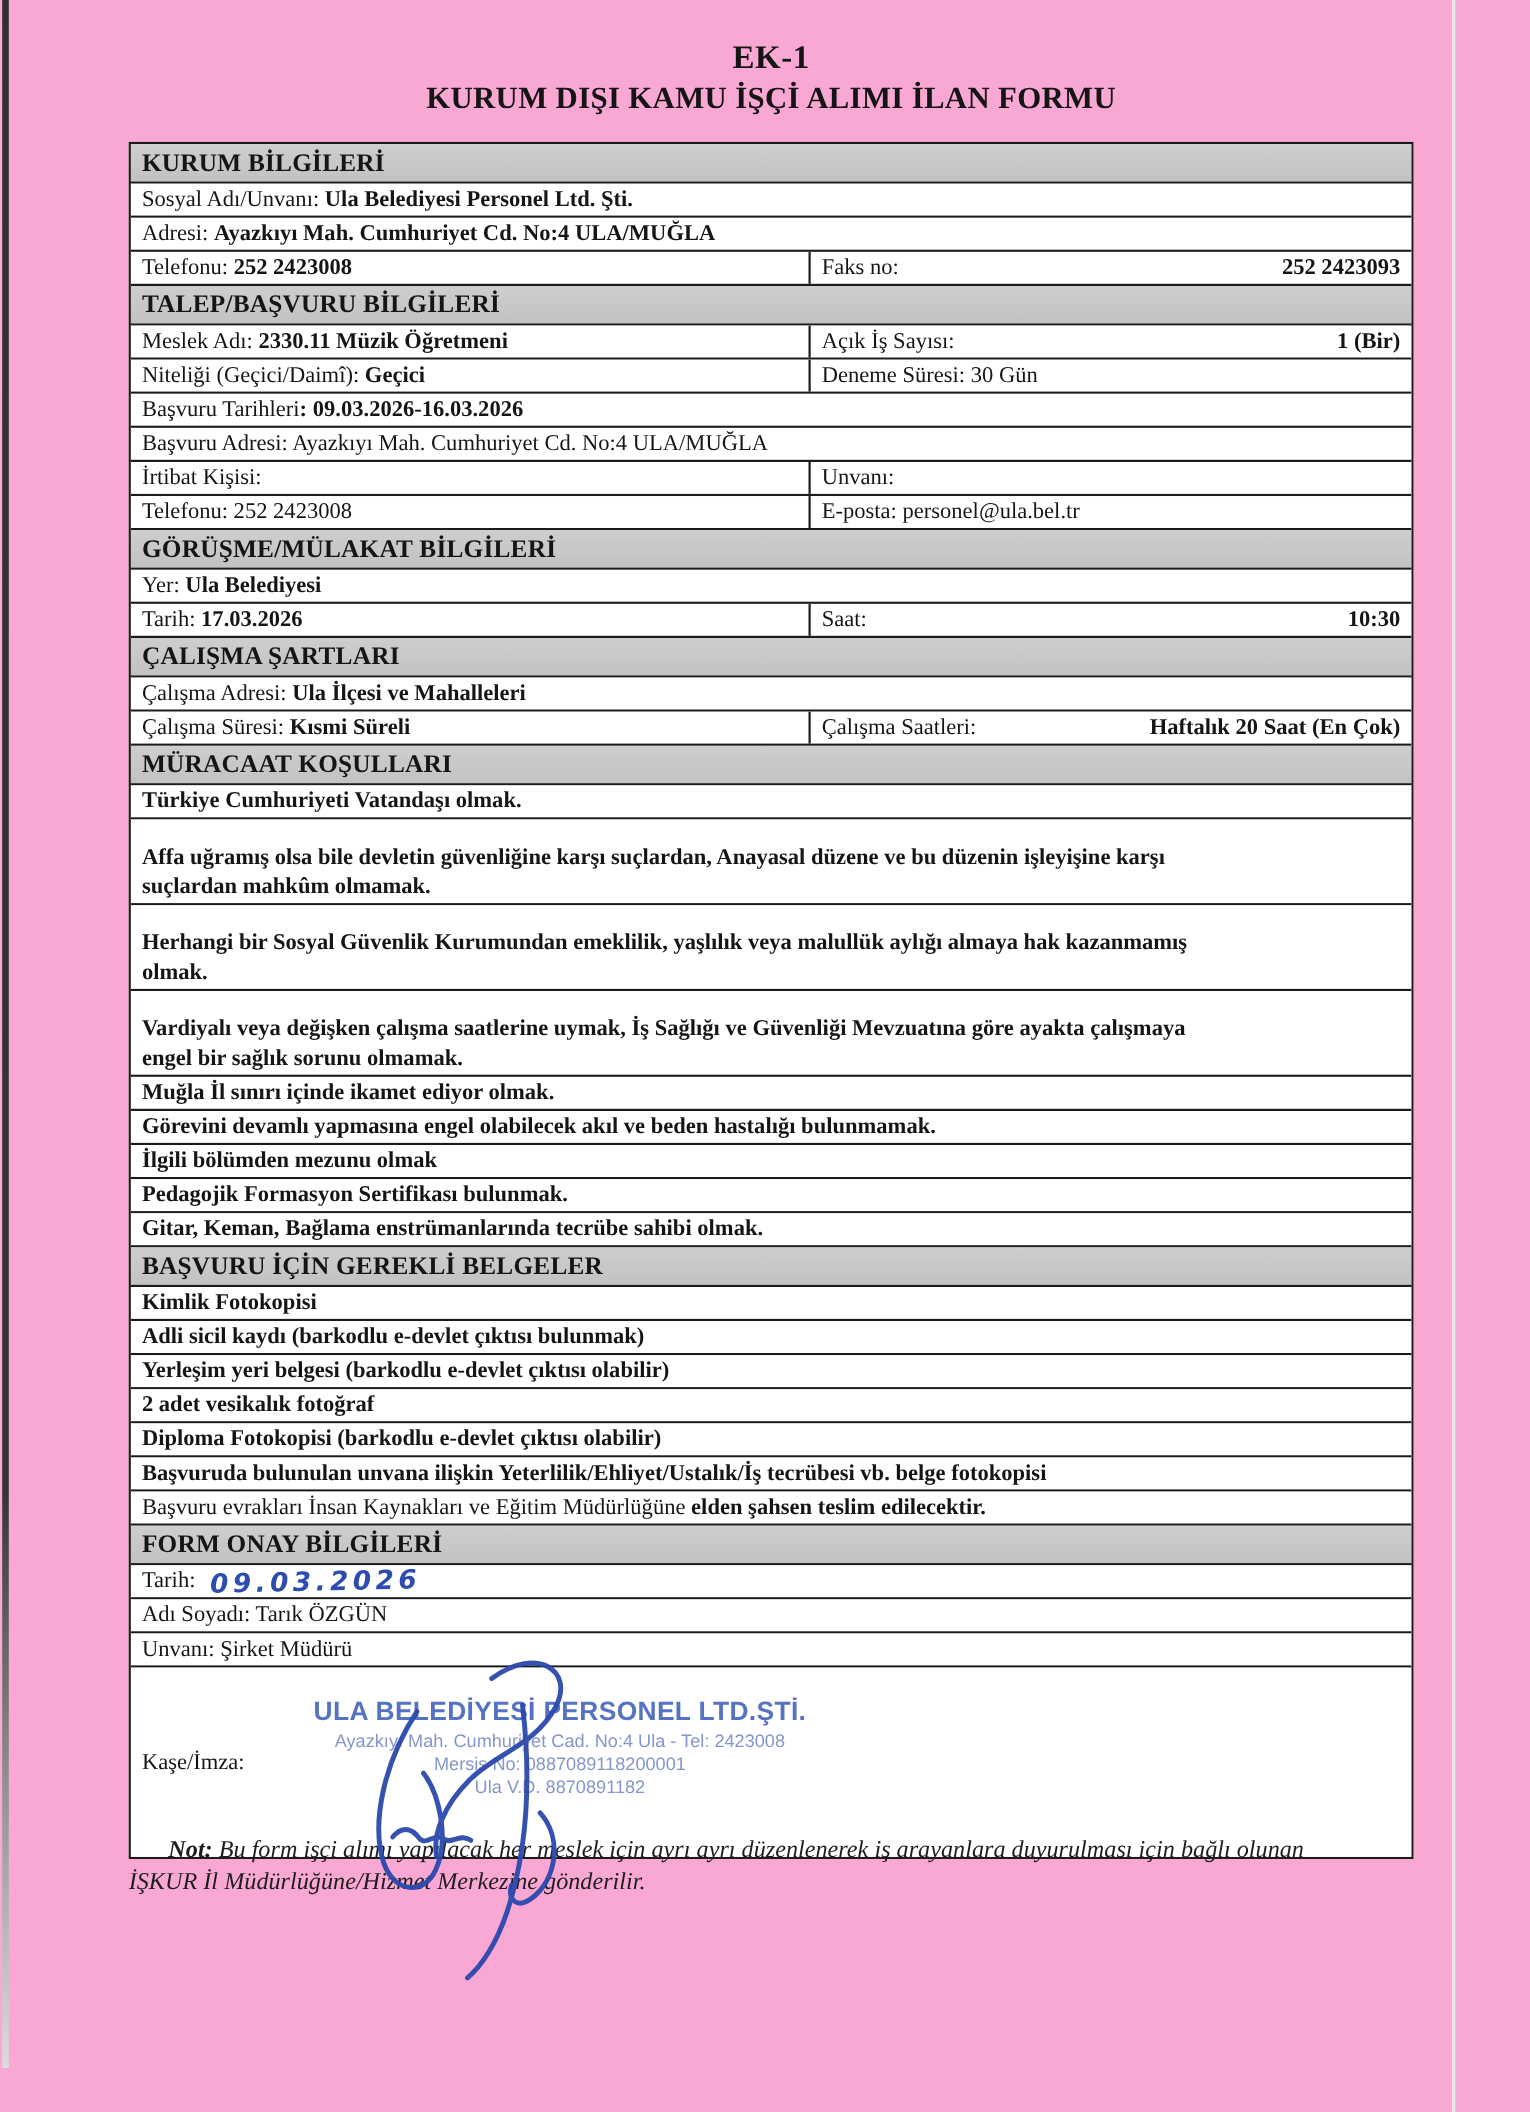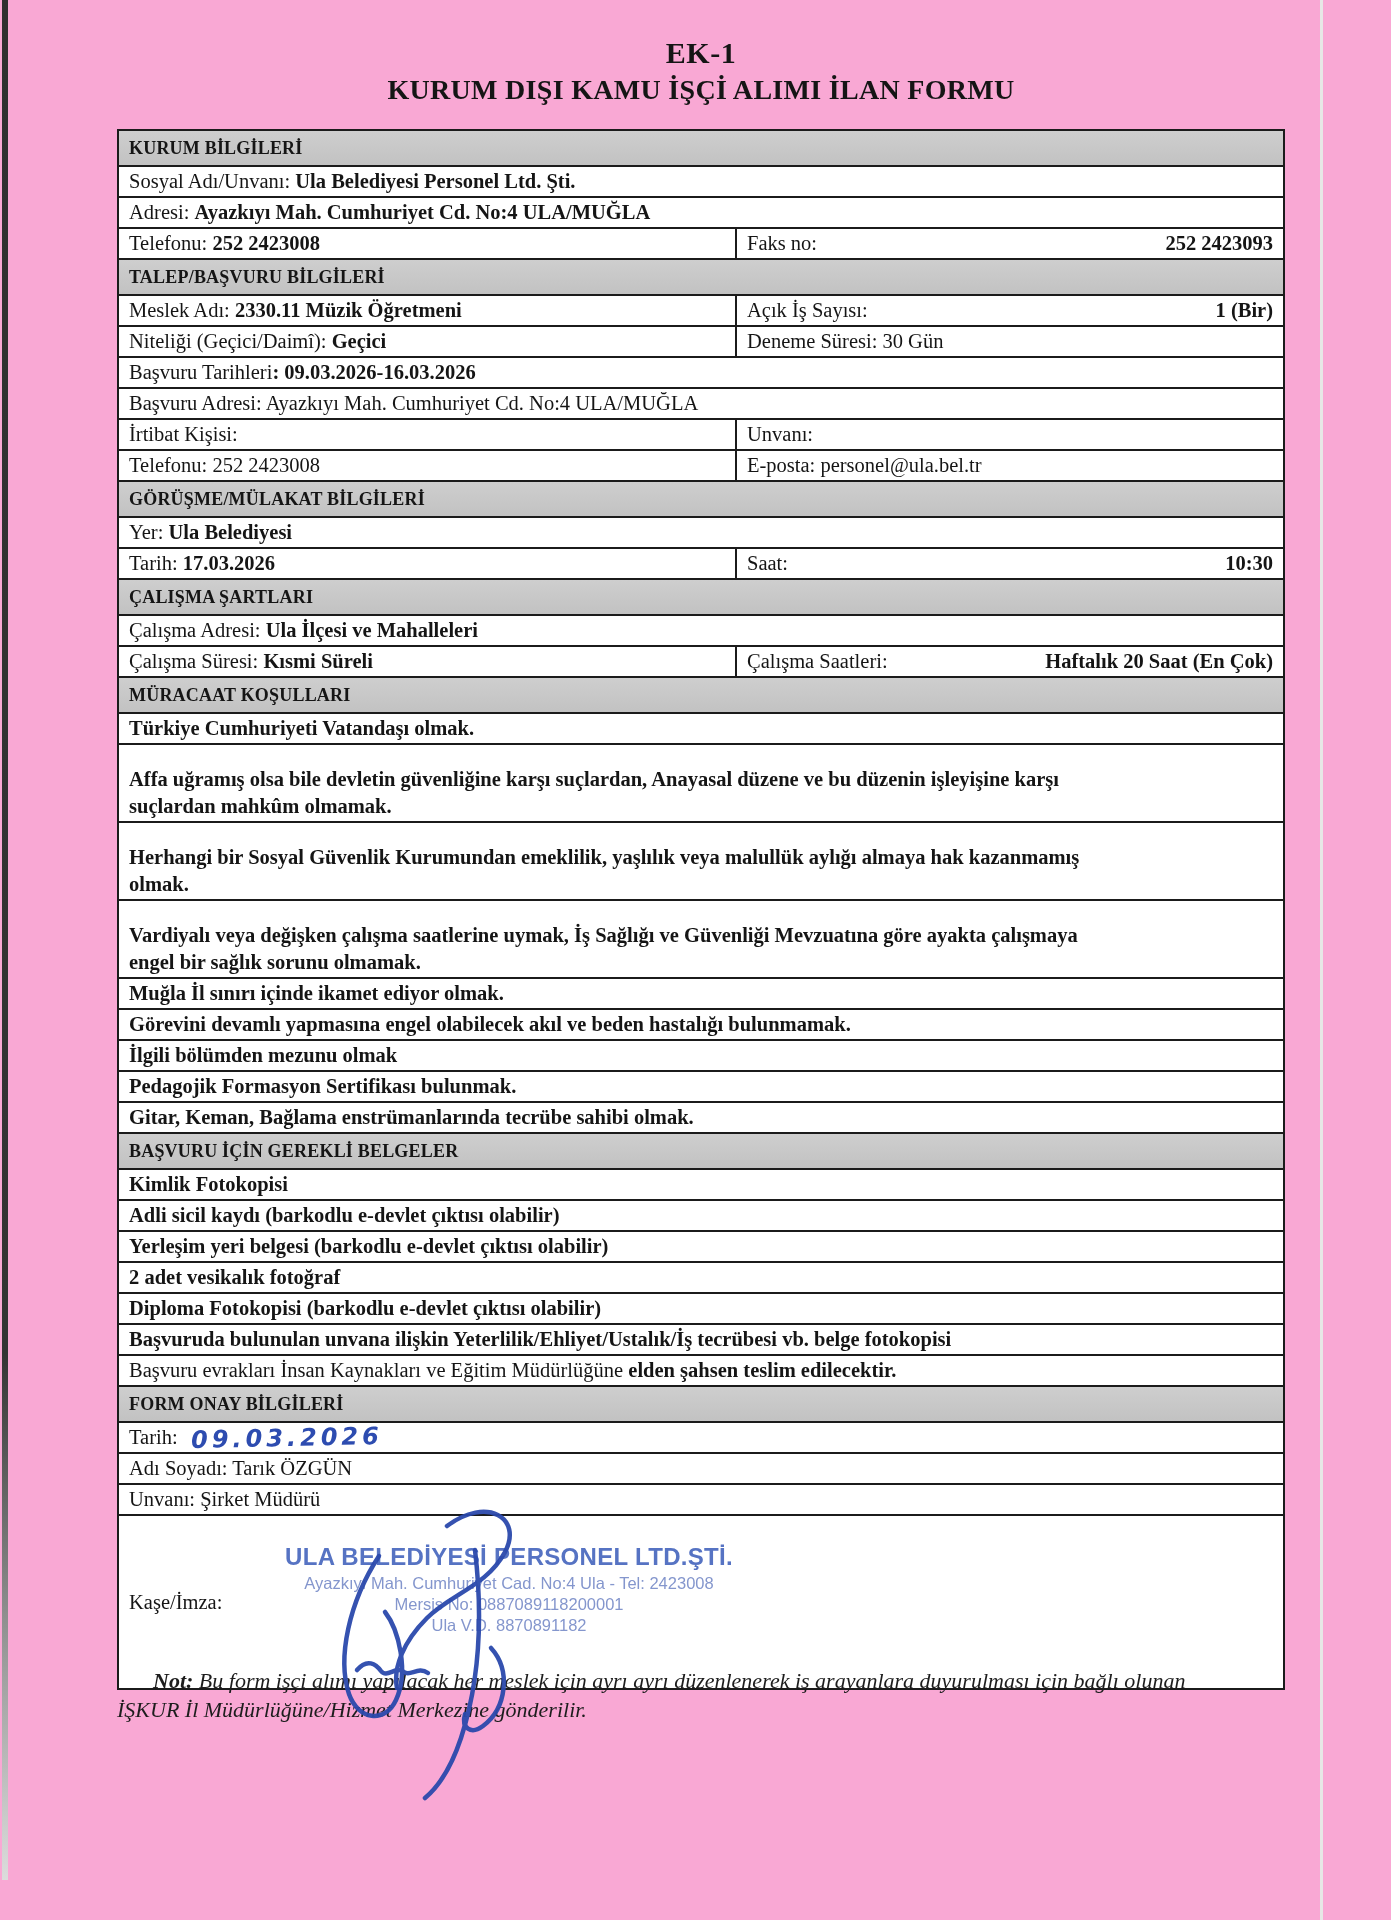--- a/index.html
+++ b/index.html
@@ -24,21 +24,21 @@
     font-size:28px; font-weight:700; letter-spacing:0.3px;
   }
   .form-table {
     position:absolute; left:117px; top:129px; width:1168px;
     border:2px solid #1b1b1b; box-sizing:border-box; background:#fff;
   }
   .bar {
     height:36px; box-sizing:border-box; border-bottom:2px solid #1b1b1b;
     background:linear-gradient(#cecece, #c2c2c2);
     display:flex; align-items:center; padding:0 10px;
-    font-size:18px; font-weight:700; letter-spacing:0.2px;
+    font-size:23px; font-weight:700; letter-spacing:0.2px;
   }
   .row {
     display:flex; box-sizing:border-box; border-bottom:2px solid #1b1b1b;
     min-height:31px; background:#fff;
   }
   .form-table > .row:last-child { border-bottom:none; }
   .cell {
     display:flex; align-items:center; box-sizing:border-box;
     padding:1px 10px; font-size:20.5px; line-height:27px; flex-wrap:wrap;
   }
@@ -239,21 +239,21 @@
         </div>
       </div>
       <div class="bar">BAŞVURU İÇİN GEREKLİ BELGELER</div>
       <div class="row">
         <div class="cell full">
           <span class="seg bold">Kimlik Fotokopisi</span>
         </div>
       </div>
       <div class="row">
         <div class="cell full">
-          <span class="seg bold">Adli sicil kaydı (barkodlu e-devlet çıktısı olabilir)</span>
+          <span class="seg bold">Adli sicil kaydı (barkodlu e-devlet çıktısı bulunmak)</span>
         </div>
       </div>
       <div class="row">
         <div class="cell full">
           <span class="seg bold">Yerleşim yeri belgesi (barkodlu e-devlet çıktısı olabilir)</span>
         </div>
       </div>
       <div class="row">
         <div class="cell full">
           <span class="seg bold">2 adet vesikalık fotoğraf</span>

